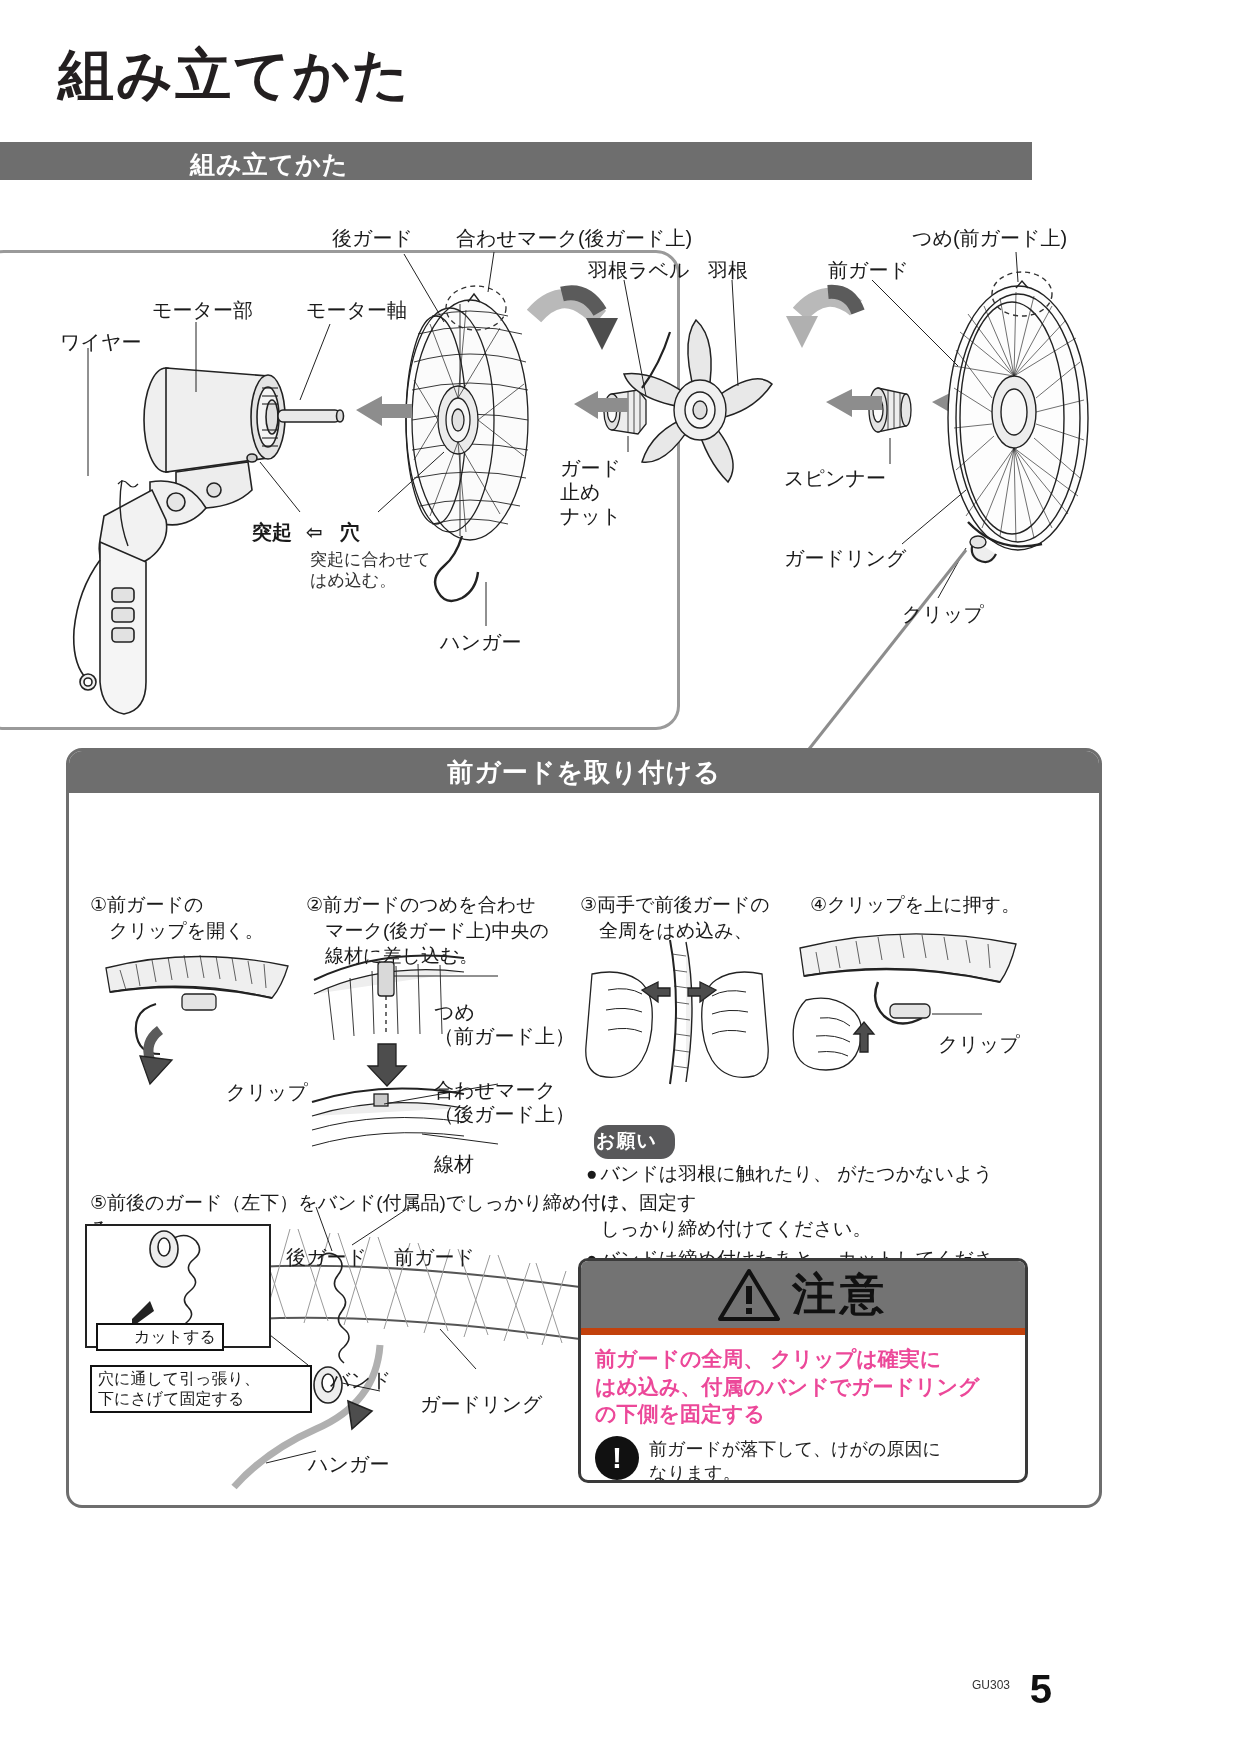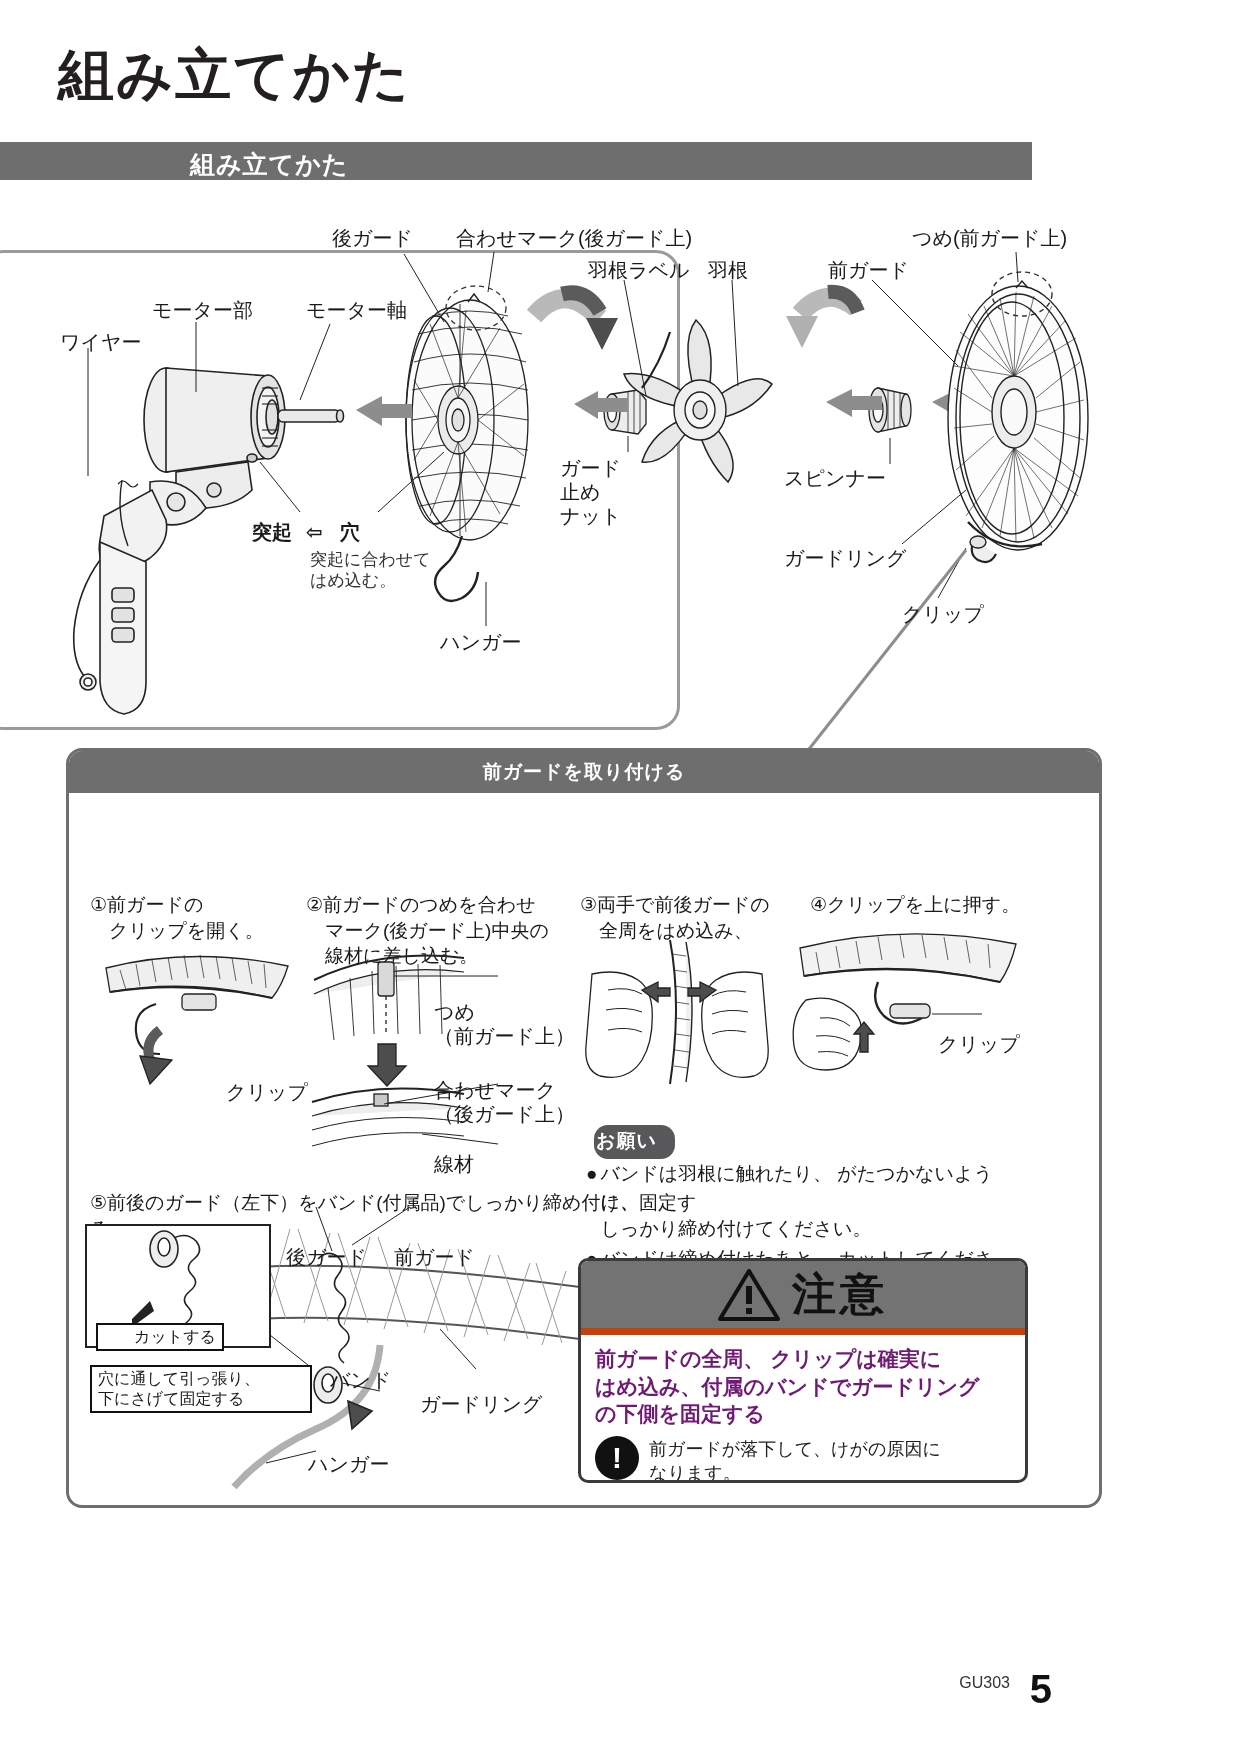--- a/index.html
+++ b/index.html
@@ -51,21 +51,21 @@
   .lower-panel {
     position: absolute; left: 66px; top: 748px;
     width: 1036px; height: 760px;
     border: 3px solid #6e6e6e; border-radius: 16px;
     background: #ffffff;
   }
   .lower-header {
     position: absolute; left: 0px; top: 0px;
     width: 1030px; height: 42px;
     background: #6e6e6e; border-radius: 13px 13px 0 0;
-    color: #fff; font-size: 19px; font-weight: 700;
+    color: #fff; font-size: 26px; font-weight: 700;
     display: flex; align-items: center; justify-content: center;
     letter-spacing: 1px;
   }
   .step-text {
     position: absolute; font-size: 19px; line-height: 1.35; color: #1a1a1a;
     white-space: pre-line;
   }
   .mini { position: absolute; }
 
   
@@ -92,38 +92,38 @@
   }
   .caution-head {
     height: 74px; background: #737373;
     display: flex; align-items: center; justify-content: center;
     border-bottom: 7px solid #c2410c;
   }
   .caution-head .tri { margin-right: 12px; }
   .caution-head .word { font-size: 44px; font-weight: 700; color: #111; letter-spacing: 4px; }
   .caution-body { padding: 10px 12px 0 14px; }
   .caution-main {
-    font-size: 21px; font-weight: 700; line-height: 1.32; color: #701a75;
+    font-size: 21px; font-weight: 700; line-height: 1.32; color: #ec4899;
     white-space: pre-line;
   }
   .caution-sub-row { display: flex; align-items: flex-start; margin-top: 8px; }
   .caution-sub-row .exc {
     width: 44px; height: 44px; border-radius: 50%;
     background: #111; color: #fff; flex: 0 0 44px;
     display: flex; align-items: center; justify-content: center;
     font-size: 30px; font-weight: 700; margin-right: 10px;
   }
   .caution-sub {
     font-size: 18px; line-height: 1.3; color: #222; white-space: pre-line; padding-top: 2px;
   }
 
   
   .footer-code {
     position: absolute; right: 78px; bottom: 62px;
-    font-size: 16px; color: #333;
+    font-size: 12px; color: #333;
   }
   .footer-page {
     position: absolute; right: 36px; bottom: 42px;
     font-size: 40px; font-weight: 700; color: #111;
   }
 
   
   .callout {
     position: absolute; border: 2px solid #111; background: #fff;
     font-size: 16px; padding: 2px 6px; white-space: pre-line; line-height: 1.25;

